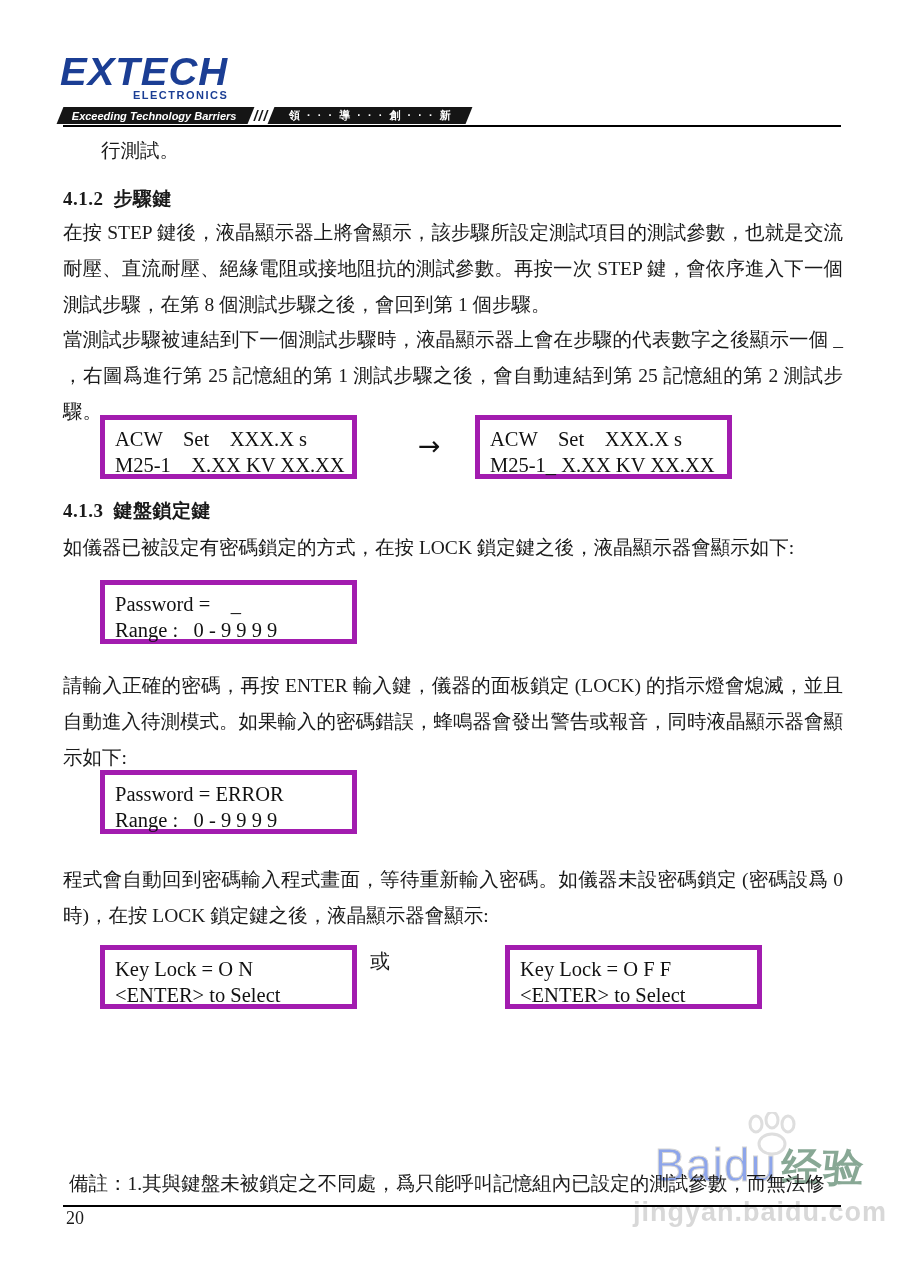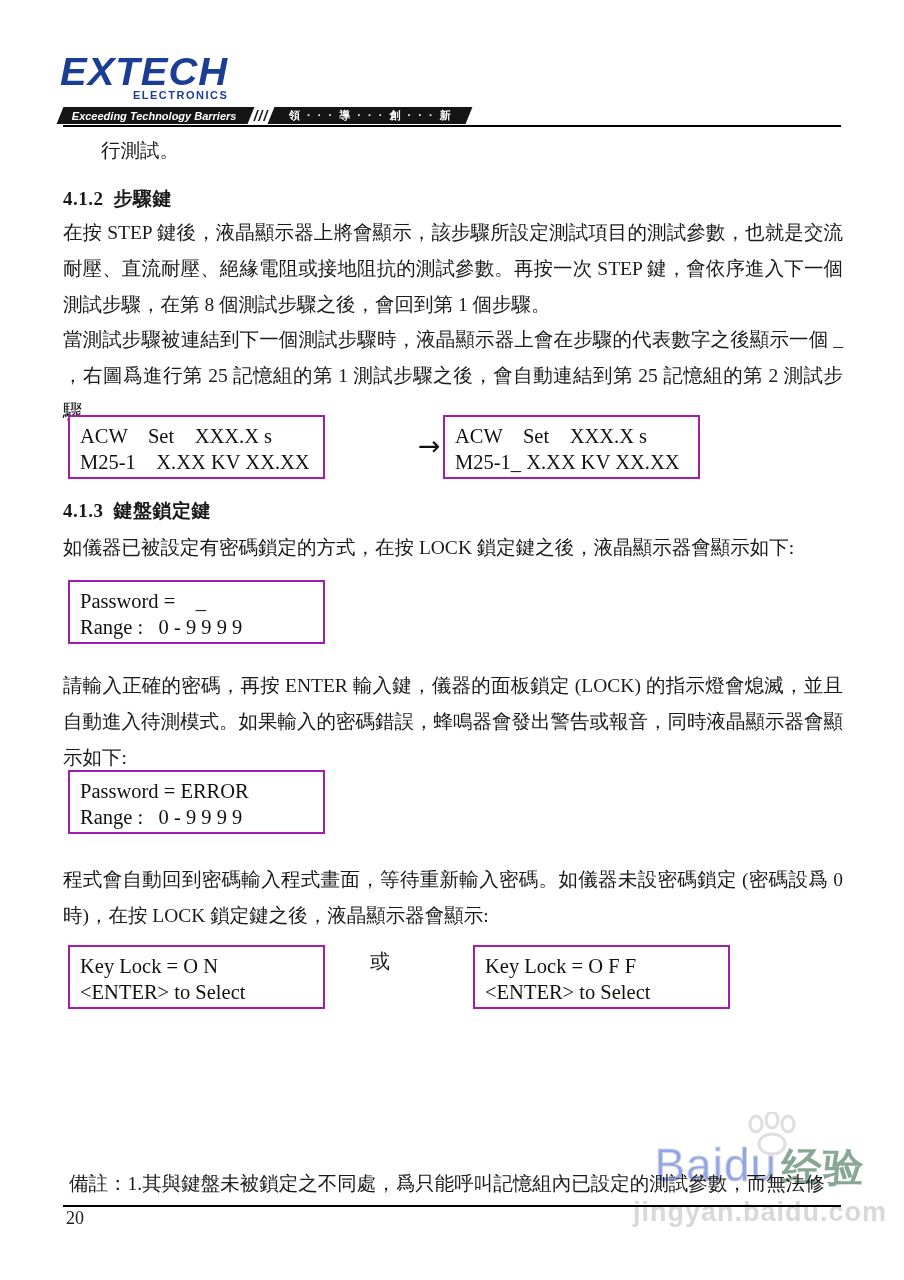--- a/index.html
+++ b/index.html
@@ -60,22 +60,22 @@
   }
   .indent { padding-left:38px; }
   .heading {
     position:absolute; left:63px;
     font-size:19px; font-weight:700; letter-spacing:0.5px;
   }
   .heading .hnum { margin-right:10px; }
 
   
   .lcd-box {
-    position:absolute; border:2px solid #a21caf; background:#fff;
-    padding:6px 10px 4px 10px; height:64px;
+    position:absolute; border:5px solid #a21caf; background:#fff;
+    padding:6px 10px 4px 10px; height:64px;margin-left:32px;
   }
   .lcd-line {
     white-space:pre; font-size:20.5px; line-height:26px; color:#111;
     font-family:"Liberation Serif","DejaVu Serif",serif;
   }
   .arrow-glyph { position:absolute; font-size:27px; color:#111;
     font-family:"DejaVu Sans","Liberation Sans",sans-serif; }
   .or-label { position:absolute; font-size:20px; color:#1a1a1a; }
 
   

